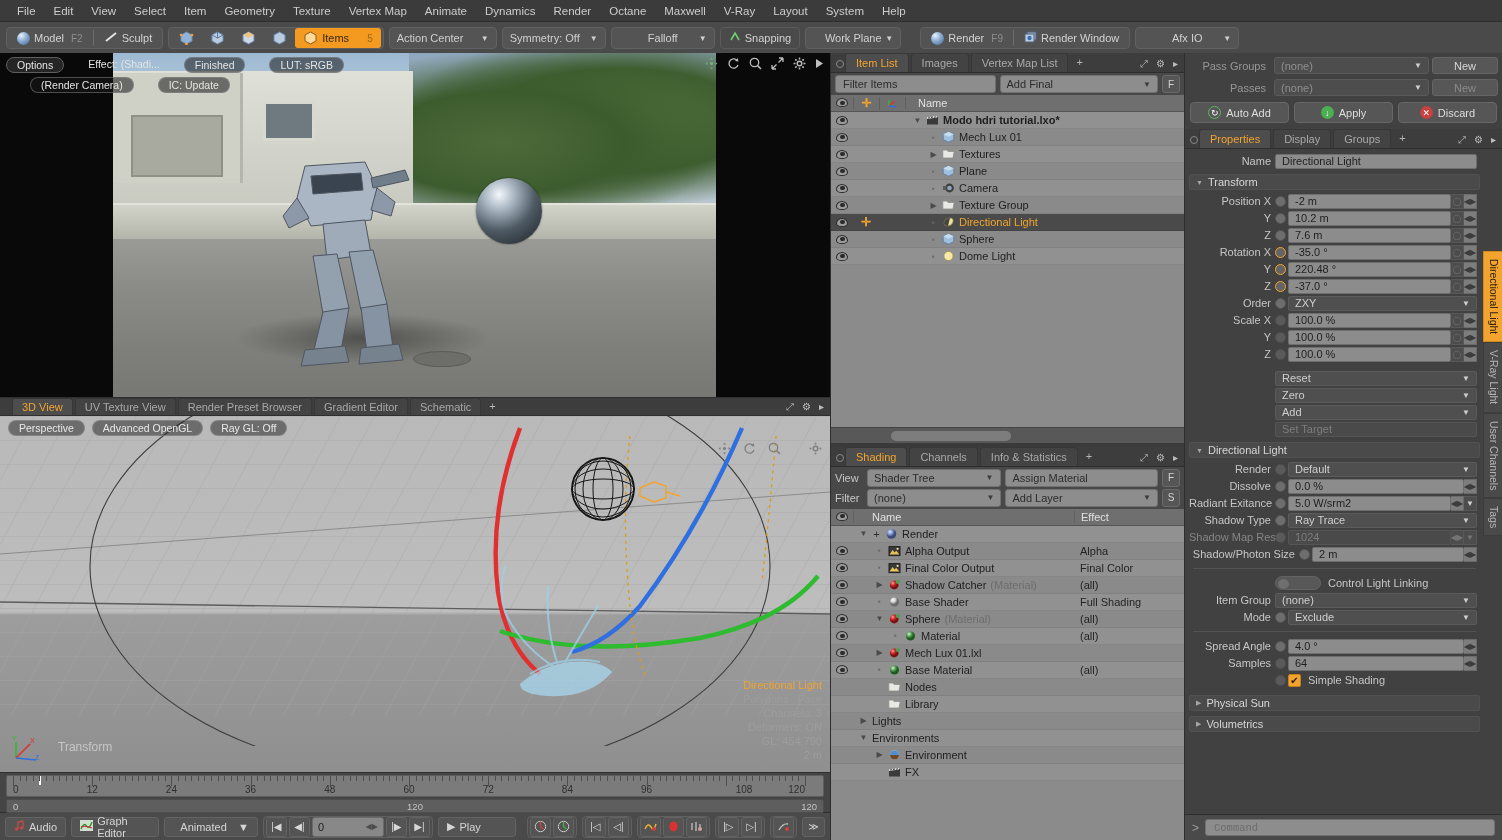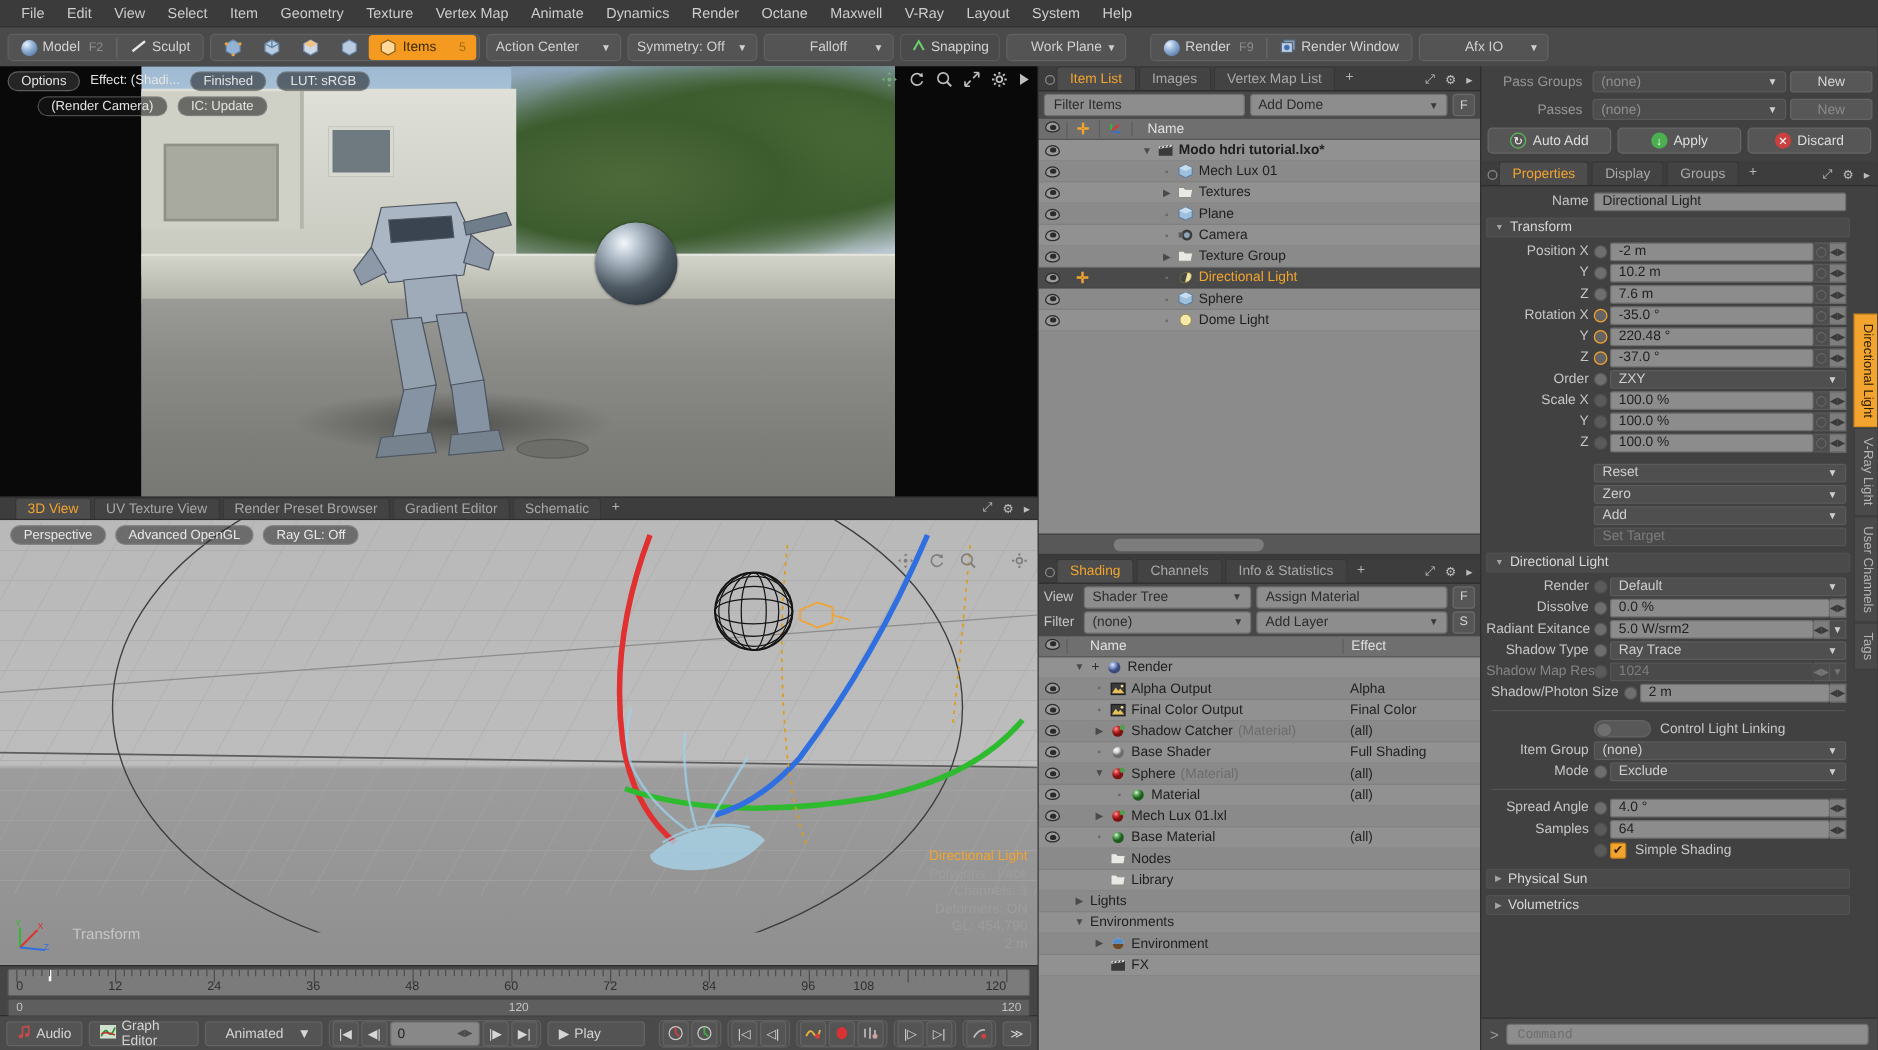--- a/index.html
+++ b/index.html
@@ -71,21 +71,21 @@
              background:radial-gradient(ellipse, rgba(0,0,0,.38), rgba(0,0,0,0) 70%); }
   .rmech { position:absolute; left:140px; top:105px; width:180px; height:210px; }
   .rball { position:absolute; left:363px; top:125px; width:66px; height:66px; border-radius:50%;
            background:radial-gradient(circle at 35% 25%, #f4f7fb 0%, #b9c5d0 18%, #4e5a64 55%, #1a2026 100%);
            box-shadow:0 0 2px rgba(0,0,0,.6); }
   .rmanhole { position:absolute; left:300px; top:298px; width:58px; height:16px; border-radius:50%;
               background:#6d6d69; border:1px solid #5b5b57; }
 
   .render-hud { position:absolute; top:4px; left:6px; display:flex; flex-direction:column; gap:4px;
                 z-index:6; }
-  .hrow { display:flex; gap:8px; align-items:center; }
+  .hrow { display:flex; gap:24px; align-items:center; }
   .pill { height:16px; line-height:15px; padding:0 10px; border-radius:8px; font-size:10.5px;
           color:#e4e4e4; background:rgba(24,24,24,.55); border:1px solid rgba(150,150,150,.45);
           white-space:nowrap; }
   .pill.solid { background:#252525; border-color:#5e5e5e; }
   .vp-icons { position:absolute; top:4px; right:6px; display:flex; gap:9px; align-items:center;
               z-index:6; }
   .vp-icons span { opacity:.88; }
 
   
   .vp-tabs { height:18px; background:#3d3d3d; display:flex; align-items:flex-end; padding-left:12px;
@@ -700,21 +700,21 @@
             <div class="tl-tick" style="left: 798px; height: 10px;"></div>
             <div class="tl-lbl" style="left: 6px; transform: none;">0</div>
             <div class="tl-lbl" style="left: 85.2px;">12</div>
             <div class="tl-lbl" style="left: 164.4px;">24</div>
             <div class="tl-lbl" style="left: 243.6px;">36</div>
             <div class="tl-lbl" style="left: 322.8px;">48</div>
             <div class="tl-lbl" style="left: 402px;">60</div>
             <div class="tl-lbl" style="left: 481.2px;">72</div>
             <div class="tl-lbl" style="left: 560.4px;">84</div>
             <div class="tl-lbl" style="left: 639.6px;">96</div>
-            <div class="tl-lbl" style="left: 684px;">108</div>
+            <div class="tl-lbl" style="left: 737px;">108</div>
             <div class="tl-lbl" style="left: 798px; transform: translateX(-100%);">120</div>
           </div>
         <div class="tl-range">
           <span style="left:6px">0</span>
           <span style="left:50%;transform:translateX(-50%)">120</span>
           <span style="right:6px">120</span>
         </div>
       </div>
 
       <div class="statusbar">
@@ -815,21 +815,21 @@
           <div class="ricons">
           <span>⤢</span>
           <span>⚙</span>
           <span>▸</span>
         </div>
       </div>
 
       <div class="filterbar">
         <div class="finput" style="flex:1.2">Filter Items</div>
         <div class="fdrop" style="flex:1.2">
-          <span>Add Dome</span>
+          <span>Add Final</span>
           <span class="caret dk">▼</span>
         </div>
         <div class="fsq">F</div>
       </div>
 
       <div class="tree-head">
         <div class="th-eye"><span class="eye" style="display:inline-block"></span></div>
         <div class="th-c"><span class="plusmark">✛</span></div>
         <div class="th-c"><svg width="11" height="11" viewBox="0 0 11 11">
               <line x1="2" y1="9" x2="2" y2="3" stroke="#2fbb2f" stroke-width="1.4"></line>

